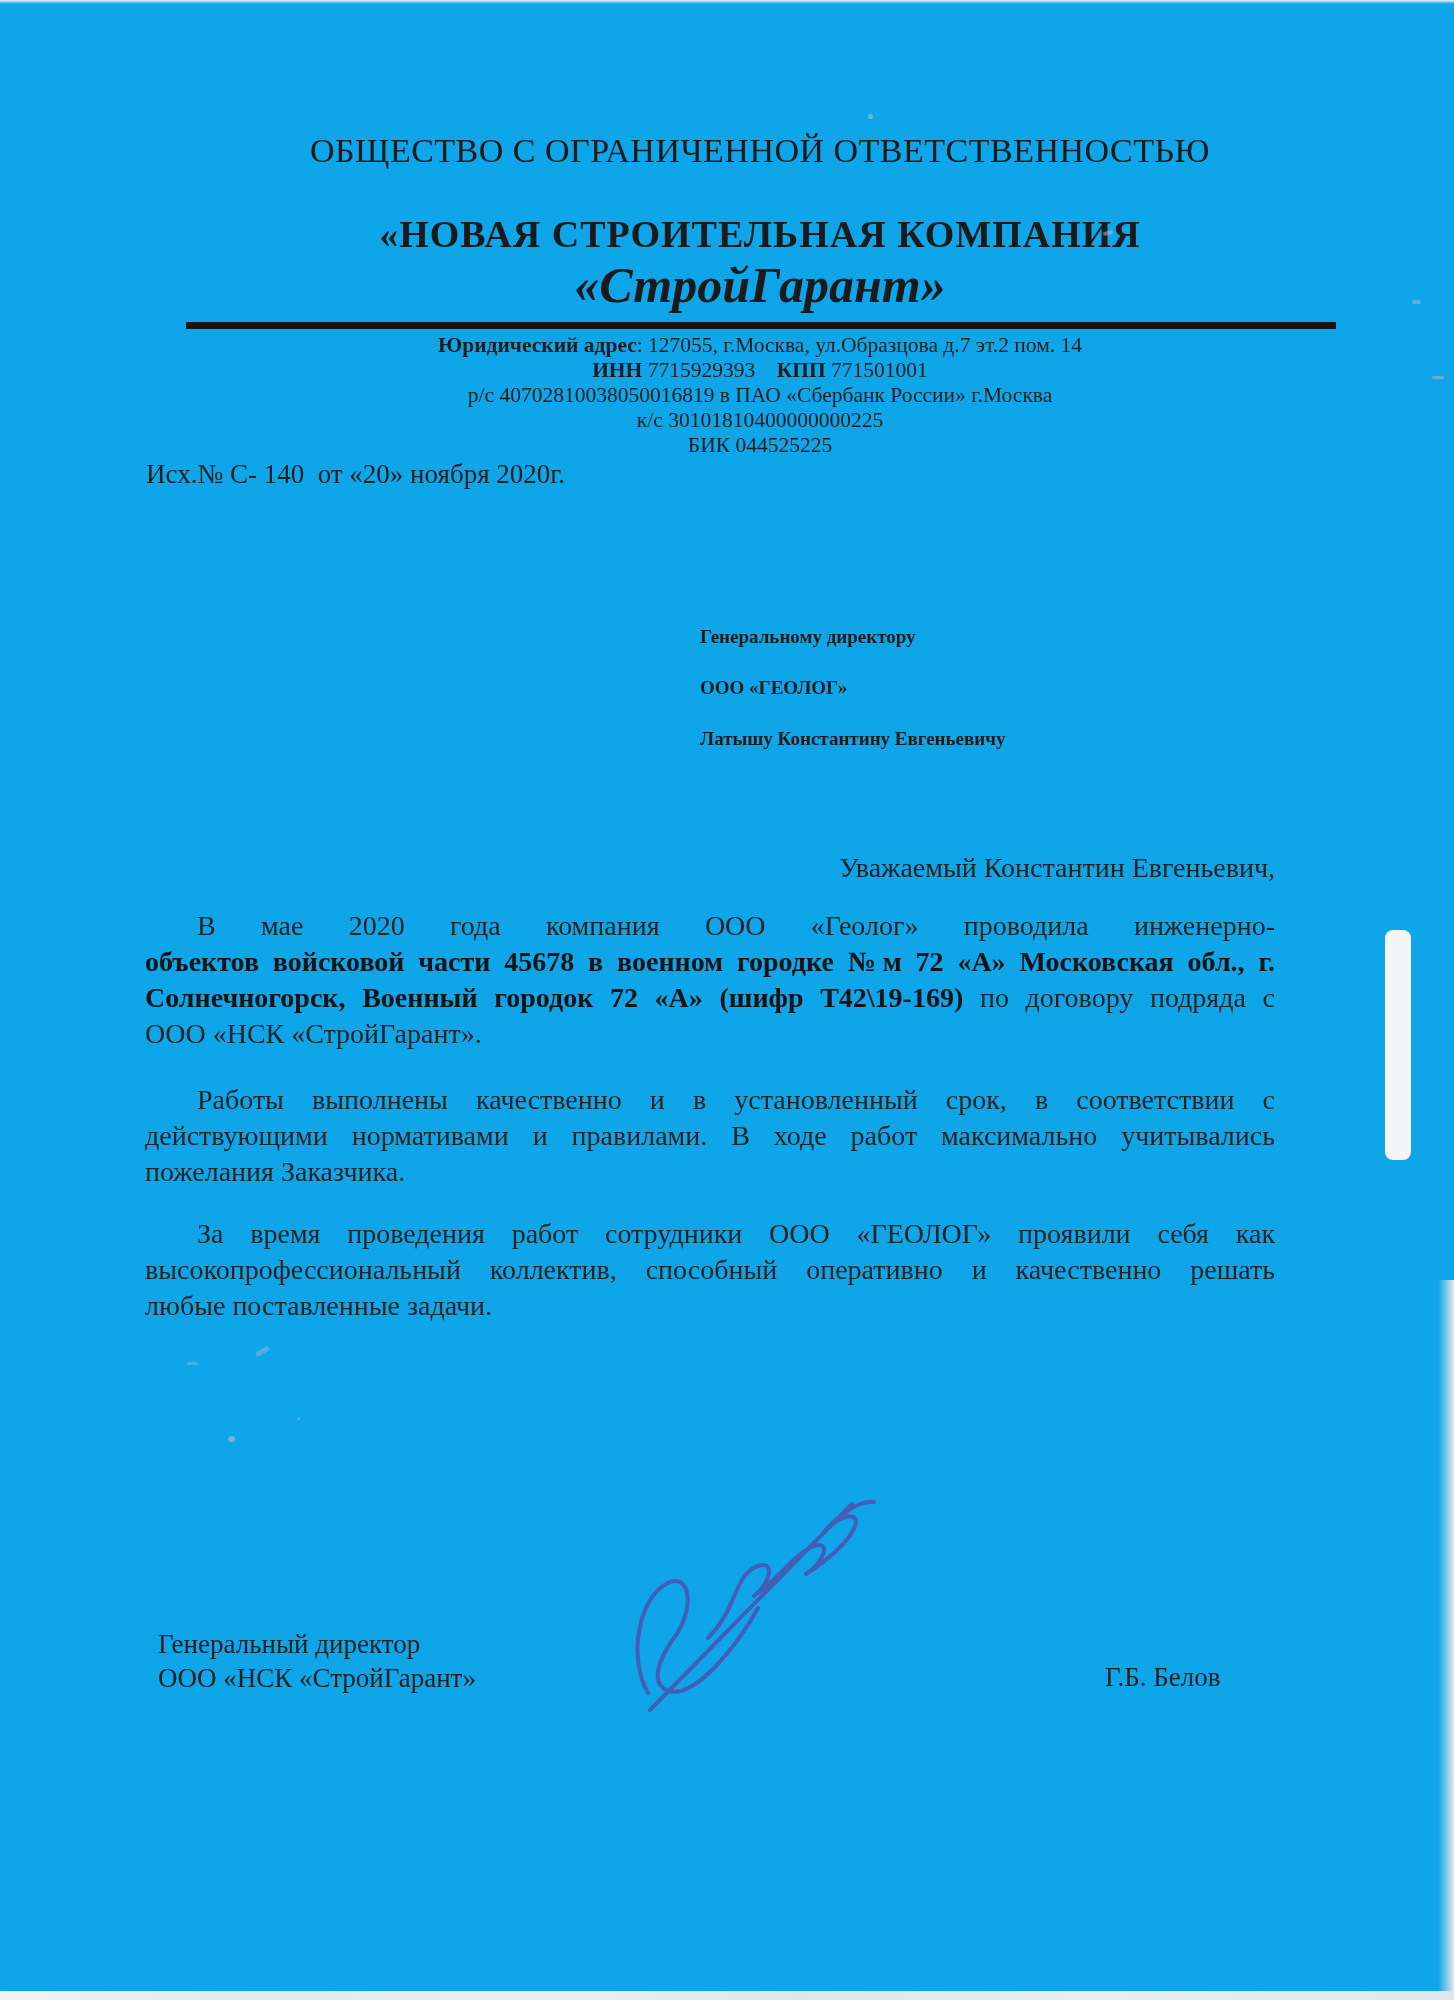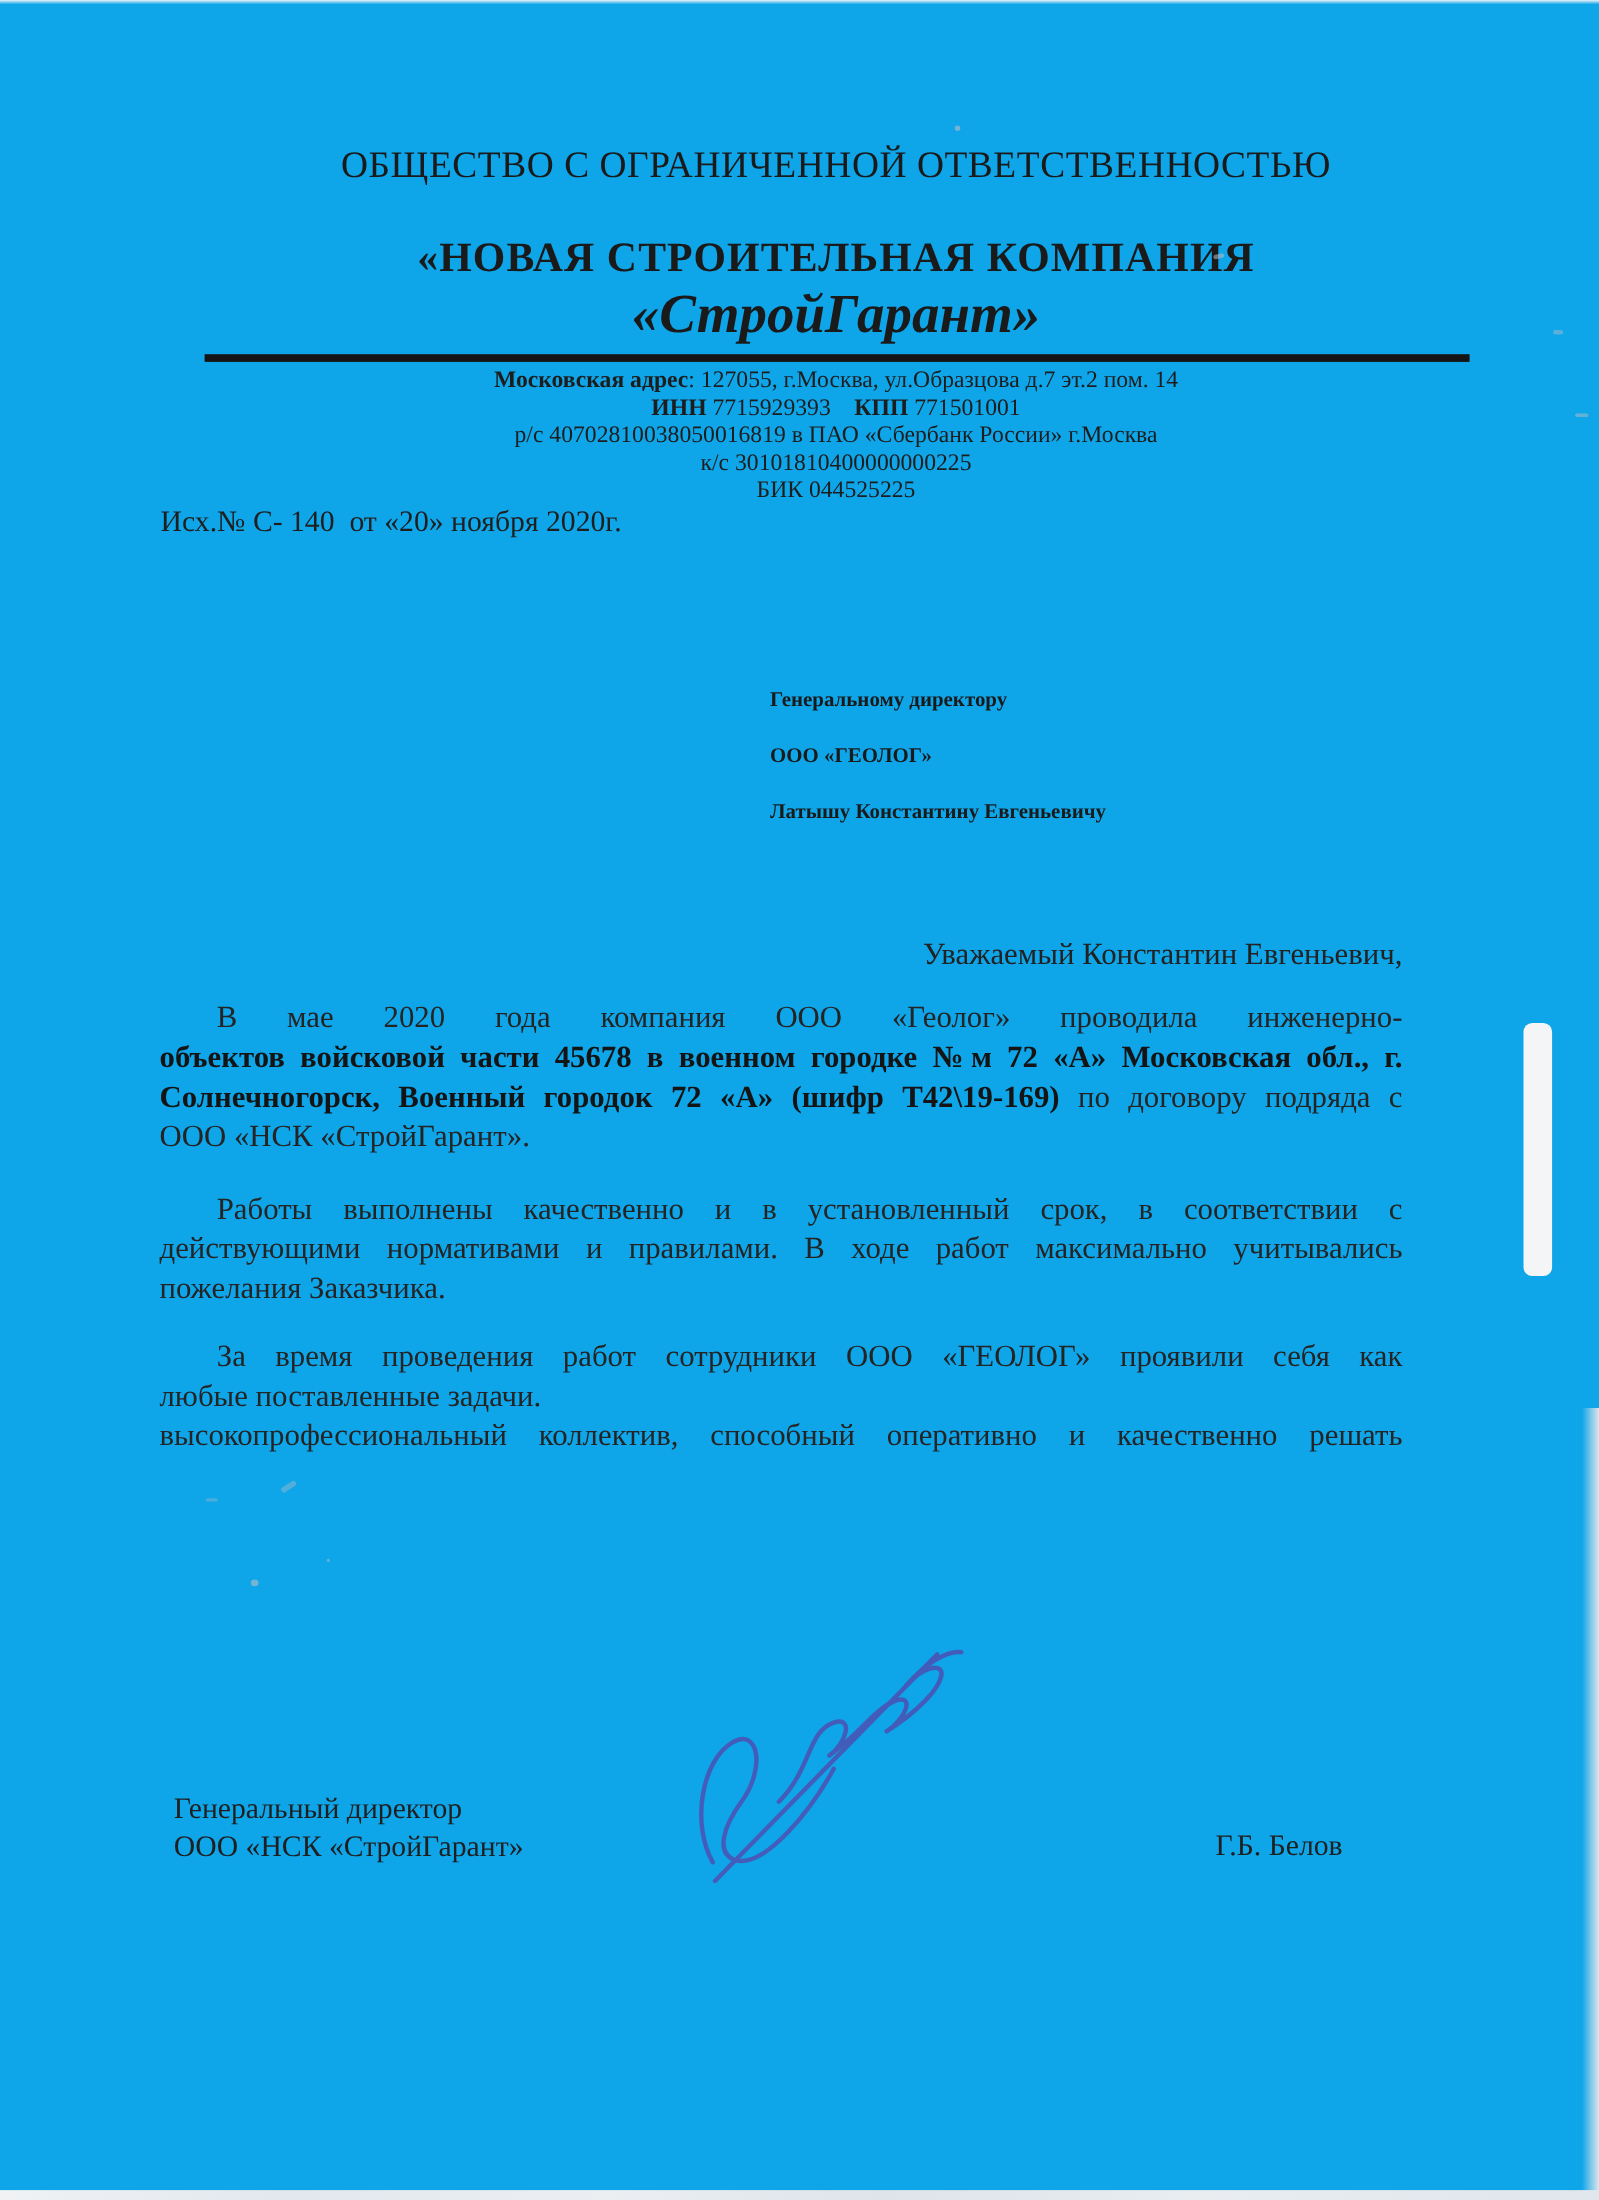--- a/index.html
+++ b/index.html
@@ -52,21 +52,21 @@
 <body>
 
 <div class="page">
 
   <div class="lh org-type">ОБЩЕСТВО С ОГРАНИЧЕННОЙ ОТВЕТСТВЕННОСТЬЮ</div>
   <div class="lh company1">«НОВАЯ СТРОИТЕЛЬНАЯ КОМПАНИЯ</div>
   <div class="lh company2">«СтройГарант»</div>
   <div class="rule"></div>
 
   <div class="details">
-    <div><span class="b">Московская адрес</span><span>: 127055, г.Москва, ул.Образцова д.7 эт.2 пом. 14</span></div>
+    <div><span class="b">Юридический адрес</span><span>: 127055, г.Москва, ул.Образцова д.7 эт.2 пом. 14</span></div>
     <div><span class="b">ИНН</span><span> 7715929393&nbsp;&nbsp;&nbsp;&nbsp;</span><span class="b">КПП</span><span> 771501001</span></div>
     <div><span>р/с 40702810038050016819 в ПАО «Сбербанк России» г.Москва</span></div>
     <div><span>к/с 30101810400000000225</span></div>
     <div><span>БИК 044525225</span></div>
   </div>
 
   <div class="ref">Исх.№ С- 140&nbsp; от «20» ноября 2020г.</div>
 
   <div class="recipient">
     <div class="rline">Генеральному директору</div>
@@ -82,22 +82,22 @@
       <div class="tline"><span class="b">Солнечногорск, Военный городок 72 «А» (шифр Т42\19-169)</span><span> по договору подряда с</span></div>
       <div class="tline last"><span>ООО «НСК «СтройГарант».</span></div>
     </div>
   <div class="body-par p2">
       <div class="tline ind"><span>Работы выполнены качественно и в установленный срок, в соответствии с</span></div>
       <div class="tline"><span>действующими нормативами и правилами. В ходе работ максимально учитывались</span></div>
       <div class="tline last"><span>пожелания Заказчика.</span></div>
     </div>
   <div class="body-par p3">
       <div class="tline ind"><span>За время проведения работ сотрудники ООО «ГЕОЛОГ» проявили себя как</span></div>
+      <div class="tline"><span>высокопрофессиональный коллектив, способный оперативно и качественно решать</span></div>
       <div class="tline last"><span>любые поставленные задачи.</span></div>
-      <div class="tline"><span>высокопрофессиональный коллектив, способный оперативно и качественно решать</span></div>
     </div>
 
   <div class="sig-block">
     <div>Генеральный директор</div>
     <div>ООО «НСК «СтройГарант»</div>
   </div>
 
   <svg class="signature-svg" viewBox="0 0 300 250" fill="none" xmlns="http://www.w3.org/2000/svg">
     <g id="sig-ink" stroke="#4a55b5" stroke-width="4" stroke-linecap="round" stroke-linejoin="round" fill="none" opacity="0.9">
       <path d="M62,232 L264,26"></path>

